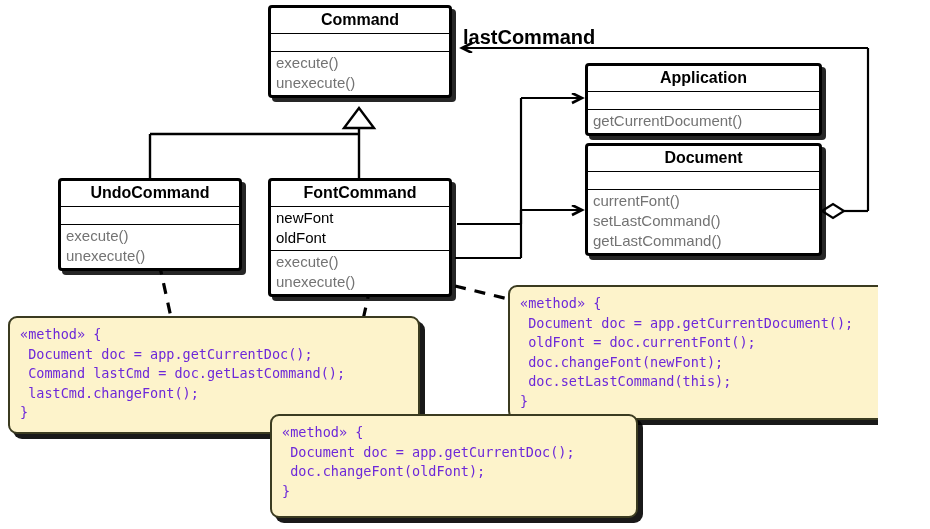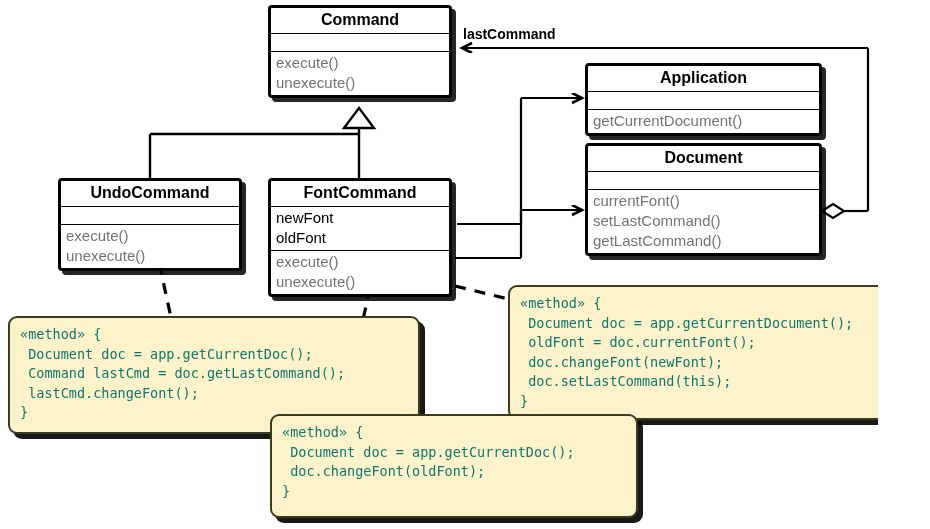--- a/index.html
+++ b/index.html
@@ -68,29 +68,29 @@
     background: #fdf3cb;
     border: 2.5px solid #3b3b20;
     border-radius: 9px;
     box-sizing: border-box;
     box-shadow: 5px 5px 0 rgba(0,0,0,0.9);
     font-family: "DejaVu Sans Mono", monospace;
     padding: 7px 10px 6px 10px;
   }
   .note-line {
     font-size: 13.5px;
-    color: #0f766e;
+    color: #6d28d9;
     line-height: 1.45;
     white-space: pre;
   }
 
   
   .edge-label {
     position: absolute;
-    font-size: 14px;
+    font-size: 20px;
     font-weight: bold;
     color: #000000;
     white-space: nowrap;
     z-index: 7;
   }
 </style>
 </head>
 <body>
 
 <div id="canvas">

